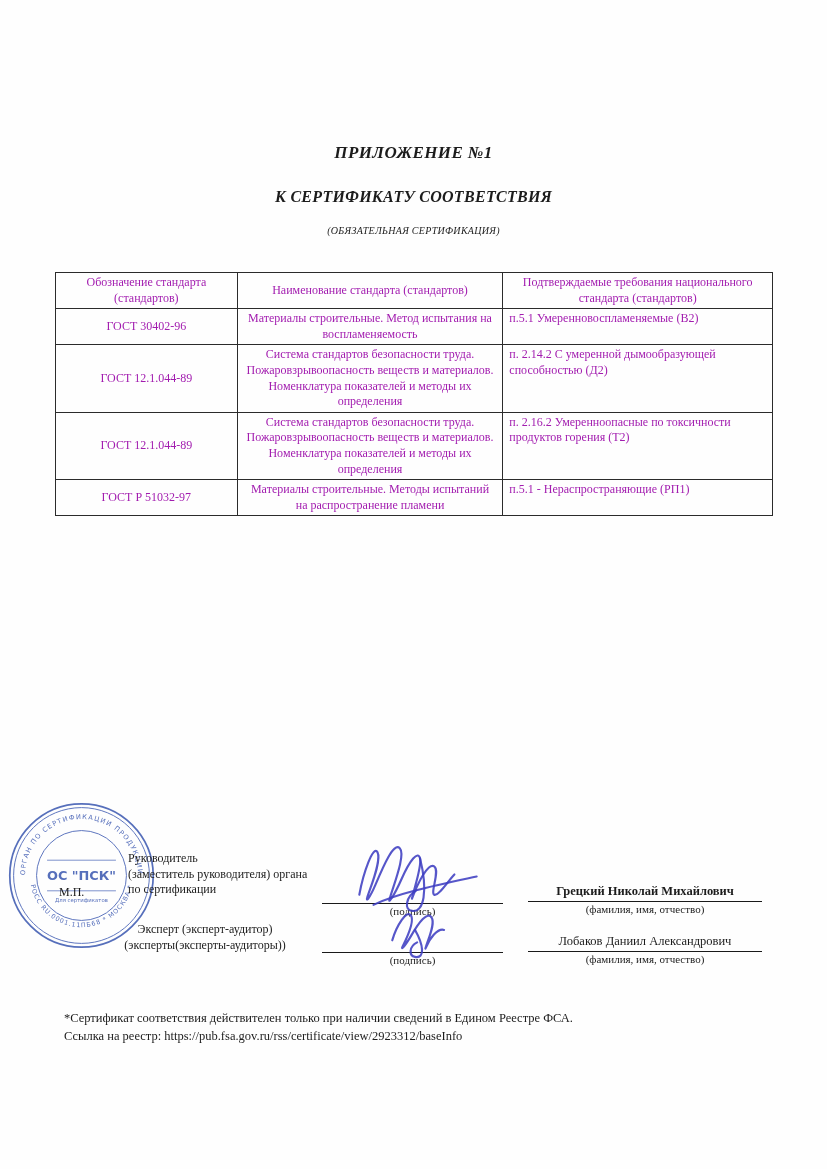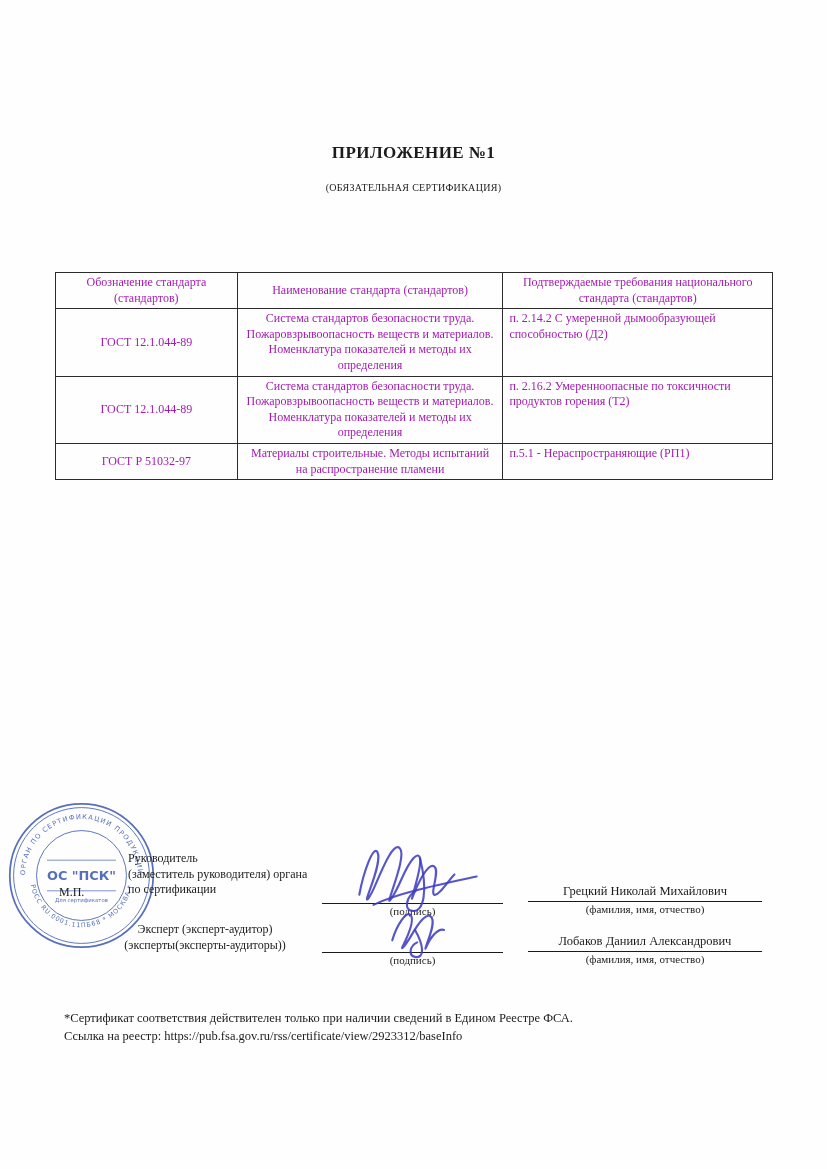--- a/index.html
+++ b/index.html
@@ -4,21 +4,21 @@
 <style>
   * { margin:0; padding:0; box-sizing:border-box; }
   html,body { background:#ffffff; }
   body { font-family:"Liberation Serif", serif; }
   .page {
     position:relative; width:827px; height:1169px; margin:0 auto;
     background:#fefefe; color:#1c1c1c; overflow:hidden;
   }
 
   
-  .titles { position:absolute; top:143px; left:0; width:100%; text-align:center; }
+  .titles { position:absolute; top:143px; left:0; width:100%; text-align:center;font-style:italic; }
   .title    { font-size:17px; font-weight:bold; letter-spacing:.4px; }
   .subtitle { font-size:16px; font-weight:bold; margin-top:25px; letter-spacing:.3px; }
   .cert-number { font-size:15px; font-weight:bold; margin-top:15px; text-decoration:underline; text-underline-offset:3px; }
   .cert-type   { font-size:10px; margin-top:19px; letter-spacing:.3px; }
 
   
   table.standards { position:absolute; top:272px; left:55px; width:718px; border-collapse:collapse;
     font-size:12px; line-height:1.3; color:#a21caf; }
   table.standards th, table.standards td { border:1px solid #2b2b2b; padding:2px 6px; }
   table.standards th { font-weight:normal; text-align:center; vertical-align:middle; height:34px; }
@@ -35,58 +35,64 @@
     text-align:left; white-space:pre-line; }
   .expert-role { left:115px; top:921px; width:180px; font-size:12px; line-height:1.35;
     text-align:center; white-space:pre-line; }
   .sigline { border-top:1px solid #1a1a1a; }
   .line-head   { left:322px; top:903px; width:181px; }
   .line-expert { left:322px; top:952px; width:181px; }
   .cap { font-size:11px; text-align:center; color:#1c1c1c; }
   .cap-head-sign   { left:322px; top:905px; width:181px; }
   .cap-expert-sign { left:322px; top:954px; width:181px; }
   .name { font-size:12.5px; text-align:center; }
-  .name-head   { left:528px; top:884px; width:234px; }
+  .name-head   { left:528px; top:884px; width:234px;font-weight:bold; }
   .name-expert { left:528px; top:934px; width:234px; }
   .nline-head   { left:528px; top:901px; width:234px; }
   .nline-expert { left:528px; top:951px; width:234px; }
   .cap-name-head   { left:528px; top:903px; width:234px; }
   .cap-name-expert { left:528px; top:953px; width:234px; }
 
   .sig1 { left:352px; top:832px; width:134px; height:86px; }
   .sig2 { left:384px; top:903px; width:88px; height:57px; }
   .ink  { fill:none; stroke:#3f3fc2; stroke-width:2.1; stroke-linecap:round; stroke-linejoin:round; opacity:.88; }
 
   
   .footer { left:64px; top:1009px; width:700px; font-size:12.5px; line-height:1.45; }
 </style>
 </head>
 <body>
 
 <div class="page">
 
   <div class="titles">
     <div class="title">ПРИЛОЖЕНИЕ №1</div>
+    <div class="subtitle">К СЕРТИФИКАТУ СООТВЕТСТВИЯ</div>
     <div class="cert-type">(ОБЯЗАТЕЛЬНАЯ СЕРТИФИКАЦИЯ)</div>
   </div>
 
   <table class="standards">
     <colgroup>
       <col style="width:182px">
         <col style="width:266px">
         <col style="width:270px">
     </colgroup>
     <thead>
       <tr>
         <th>Обозначение стандарта (стандартов)</th>
         <th>Наименование стандарта (стандартов)</th>
         <th>Подтверждаемые требования национального стандарта (стандартов)</th>
       </tr>
     </thead>
     <tbody>
+      <tr class="short">
+        <td class="c1">ГОСТ 30402-96</td>
+        <td class="c2">Материалы строительные. Метод испытания на воспламеняемость</td>
+        <td class="c3">п.5.1 Умеренновоспламеняемые (В2)</td>
+      </tr>
       <tr>
         <td class="c1">ГОСТ 12.1.044-89</td>
         <td class="c2">Система стандартов безопасности труда. Пожаровзрывоопасность веществ и материалов. Номенклатура показателей и методы их определения</td>
         <td class="c3">п. 2.14.2 С умеренной дымообразующей способностью (Д2)</td>
       </tr>
       <tr>
         <td class="c1">ГОСТ 12.1.044-89</td>
         <td class="c2">Система стандартов безопасности труда. Пожаровзрывоопасность веществ и материалов. Номенклатура показателей и методы их определения</td>
         <td class="c3">п. 2.16.2 Умеренноопасные по токсичности продуктов горения (Т2)</td>
       </tr>

